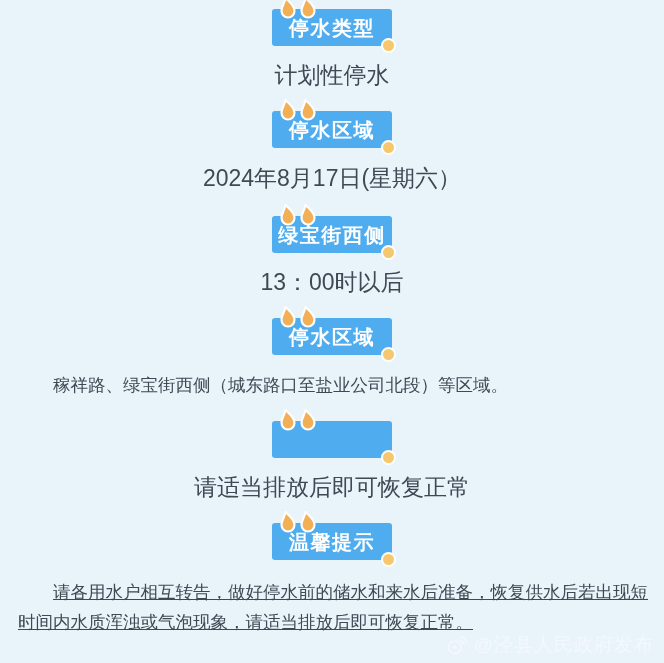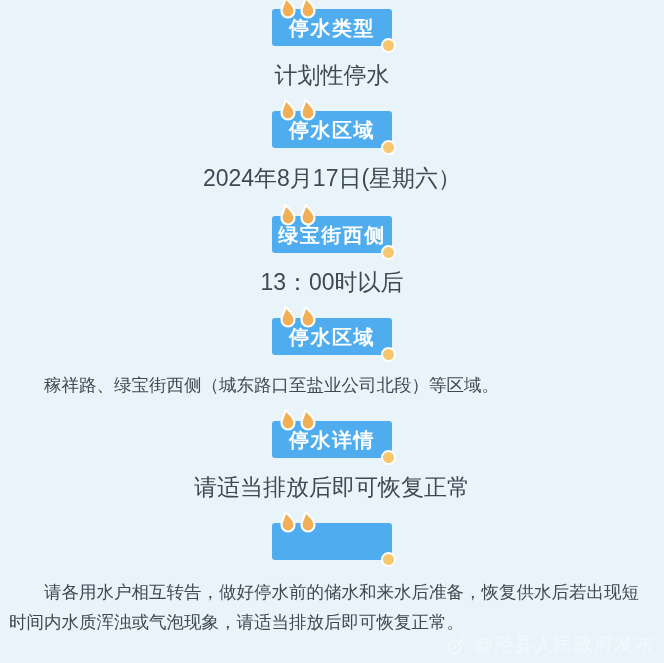--- a/index.html
+++ b/index.html
@@ -62,25 +62,26 @@
     text-align: right;
     margin: 0 0 24px 0;
   }
   .value.two-line { line-height: 27px; }
   .para {
     align-self: stretch;
     font-size: 17.5px;
     line-height: 27px;
     text-align: left;
     text-indent: 2em;
-    margin: 0 14px 22px 9px;
+    margin: 0 14px 22px 18px;
   }
   .para.tips {
     line-height: 30px;
     margin-bottom: 0;
+    text-decoration: underline;
   }
   .watermark {
     position: absolute;
     right: 10px;
     bottom: 5px;
     display: flex;
     align-items: center;
     gap: 6px;
     color: #F6FAFD;
     opacity: 0.8;
@@ -133,30 +134,30 @@
     <span class="badge-label">停水区域</span>
     <span class="dot"></span>
   </div>
   <div class="para">稼祥路、绿宝街西侧（城东路口至盐业公司北段）等区域。</div>
 
   <div class="badge">
     <svg class="drops" width="40" height="23" viewBox="0 0 40 23">
       <path d="M5.5,1 C4.5,6.5 1.5,9.5 1.5,13.5 C1.5,17.5 4.3,20.5 8,20.5 C11.7,20.5 14.5,17.5 14.5,13.5 C14.5,8.8 9.6,5 5.5,1 Z" fill="#F2AF55" stroke="#FDFEFE" stroke-width="2.2"></path>
       <path d="M25.5,1 C24.5,6.5 21.5,9.5 21.5,13.5 C21.5,17.5 24.3,20.5 28,20.5 C31.7,20.5 34.5,17.5 34.5,13.5 C34.5,8.8 29.6,5 25.5,1 Z" fill="#F2AF55" stroke="#FDFEFE" stroke-width="2.2"></path>
     </svg>
-    <span class="badge-label">停水详情</span>
     <span class="dot"></span>
   </div>
   <div class="value">请适当排放后即可恢复正常</div>
 
   <div class="badge">
     <svg class="drops" width="40" height="23" viewBox="0 0 40 23">
       <path d="M5.5,1 C4.5,6.5 1.5,9.5 1.5,13.5 C1.5,17.5 4.3,20.5 8,20.5 C11.7,20.5 14.5,17.5 14.5,13.5 C14.5,8.8 9.6,5 5.5,1 Z" fill="#F2AF55" stroke="#FDFEFE" stroke-width="2.2"></path>
       <path d="M25.5,1 C24.5,6.5 21.5,9.5 21.5,13.5 C21.5,17.5 24.3,20.5 28,20.5 C31.7,20.5 34.5,17.5 34.5,13.5 C34.5,8.8 29.6,5 25.5,1 Z" fill="#F2AF55" stroke="#FDFEFE" stroke-width="2.2"></path>
     </svg>
+    <span class="badge-label">温馨提示</span>
     <span class="dot"></span>
   </div>
   <div class="para tips">请各用水户相互转告，做好停水前的储水和来水后准备，恢复供水后若出现短时间内水质浑浊或气泡现象，请适当排放后即可恢复正常。</div>
 
 </div>
 
 <div class="watermark">
   <svg width="22" height="22" viewBox="0 0 24 24">
     <circle cx="9.5" cy="14.5" r="6.8" fill="none" stroke="#F6FAFD" stroke-width="2"></circle>
     <circle cx="9.5" cy="14.5" r="2.2" fill="#F6FAFD"></circle>

